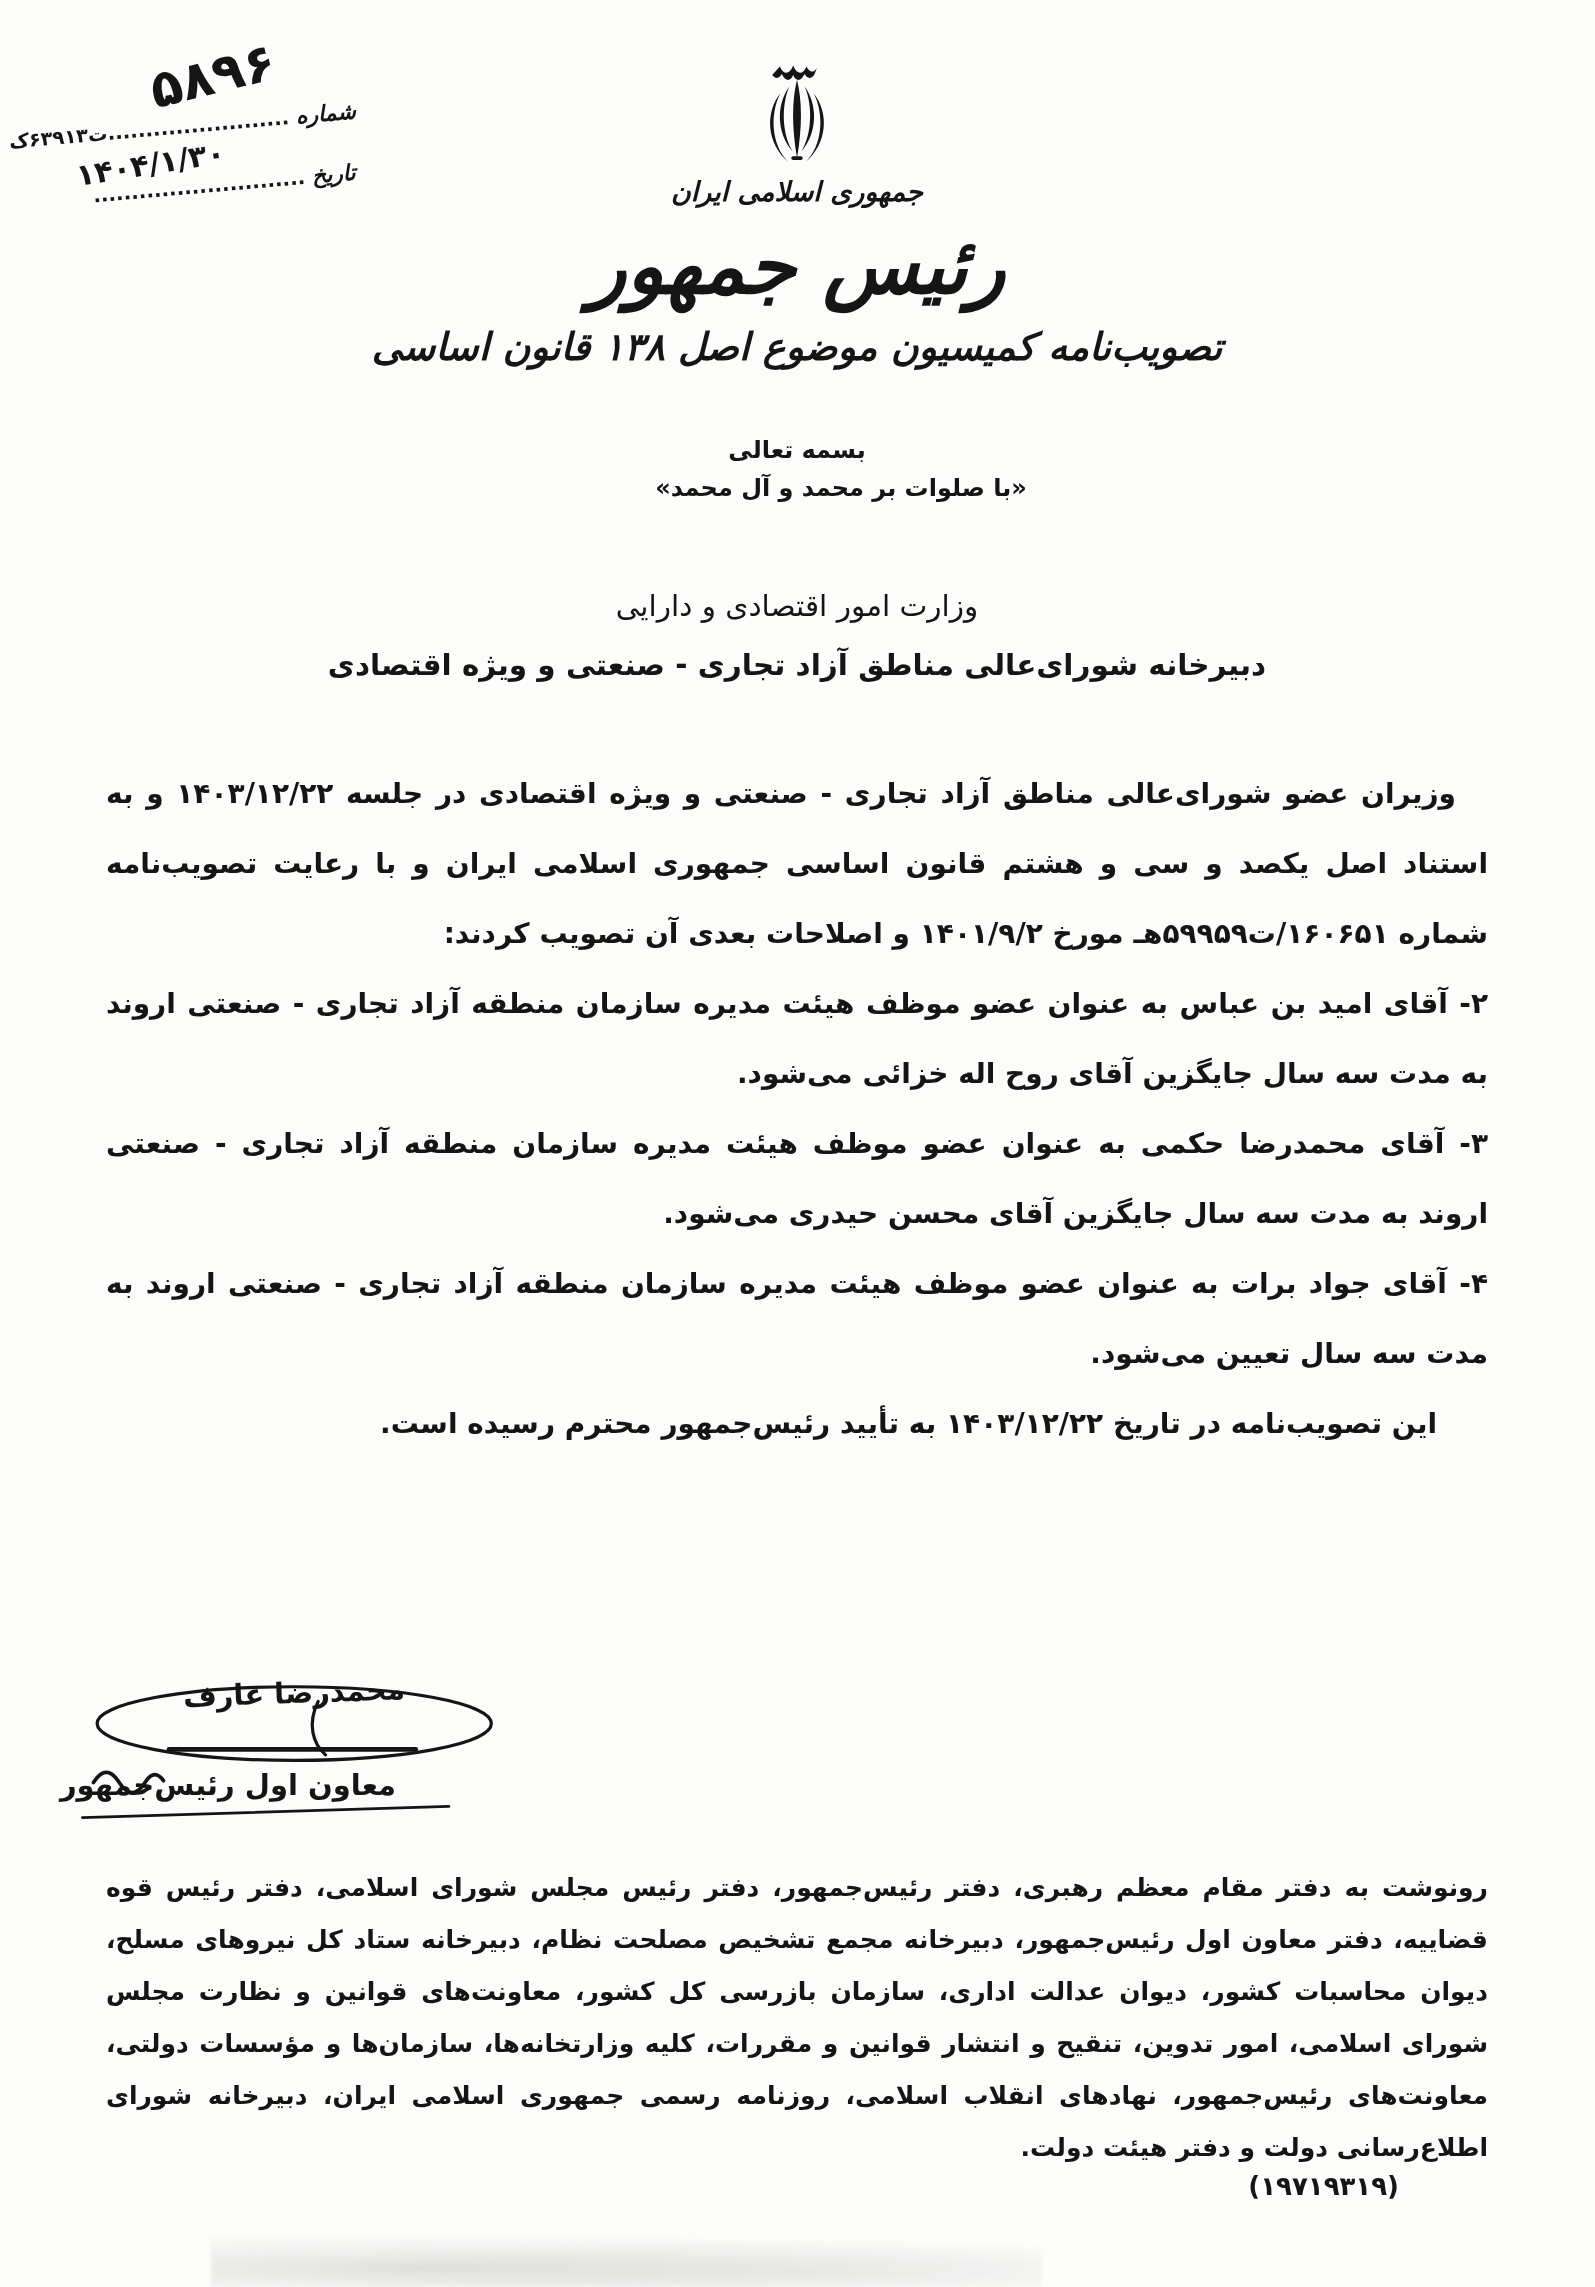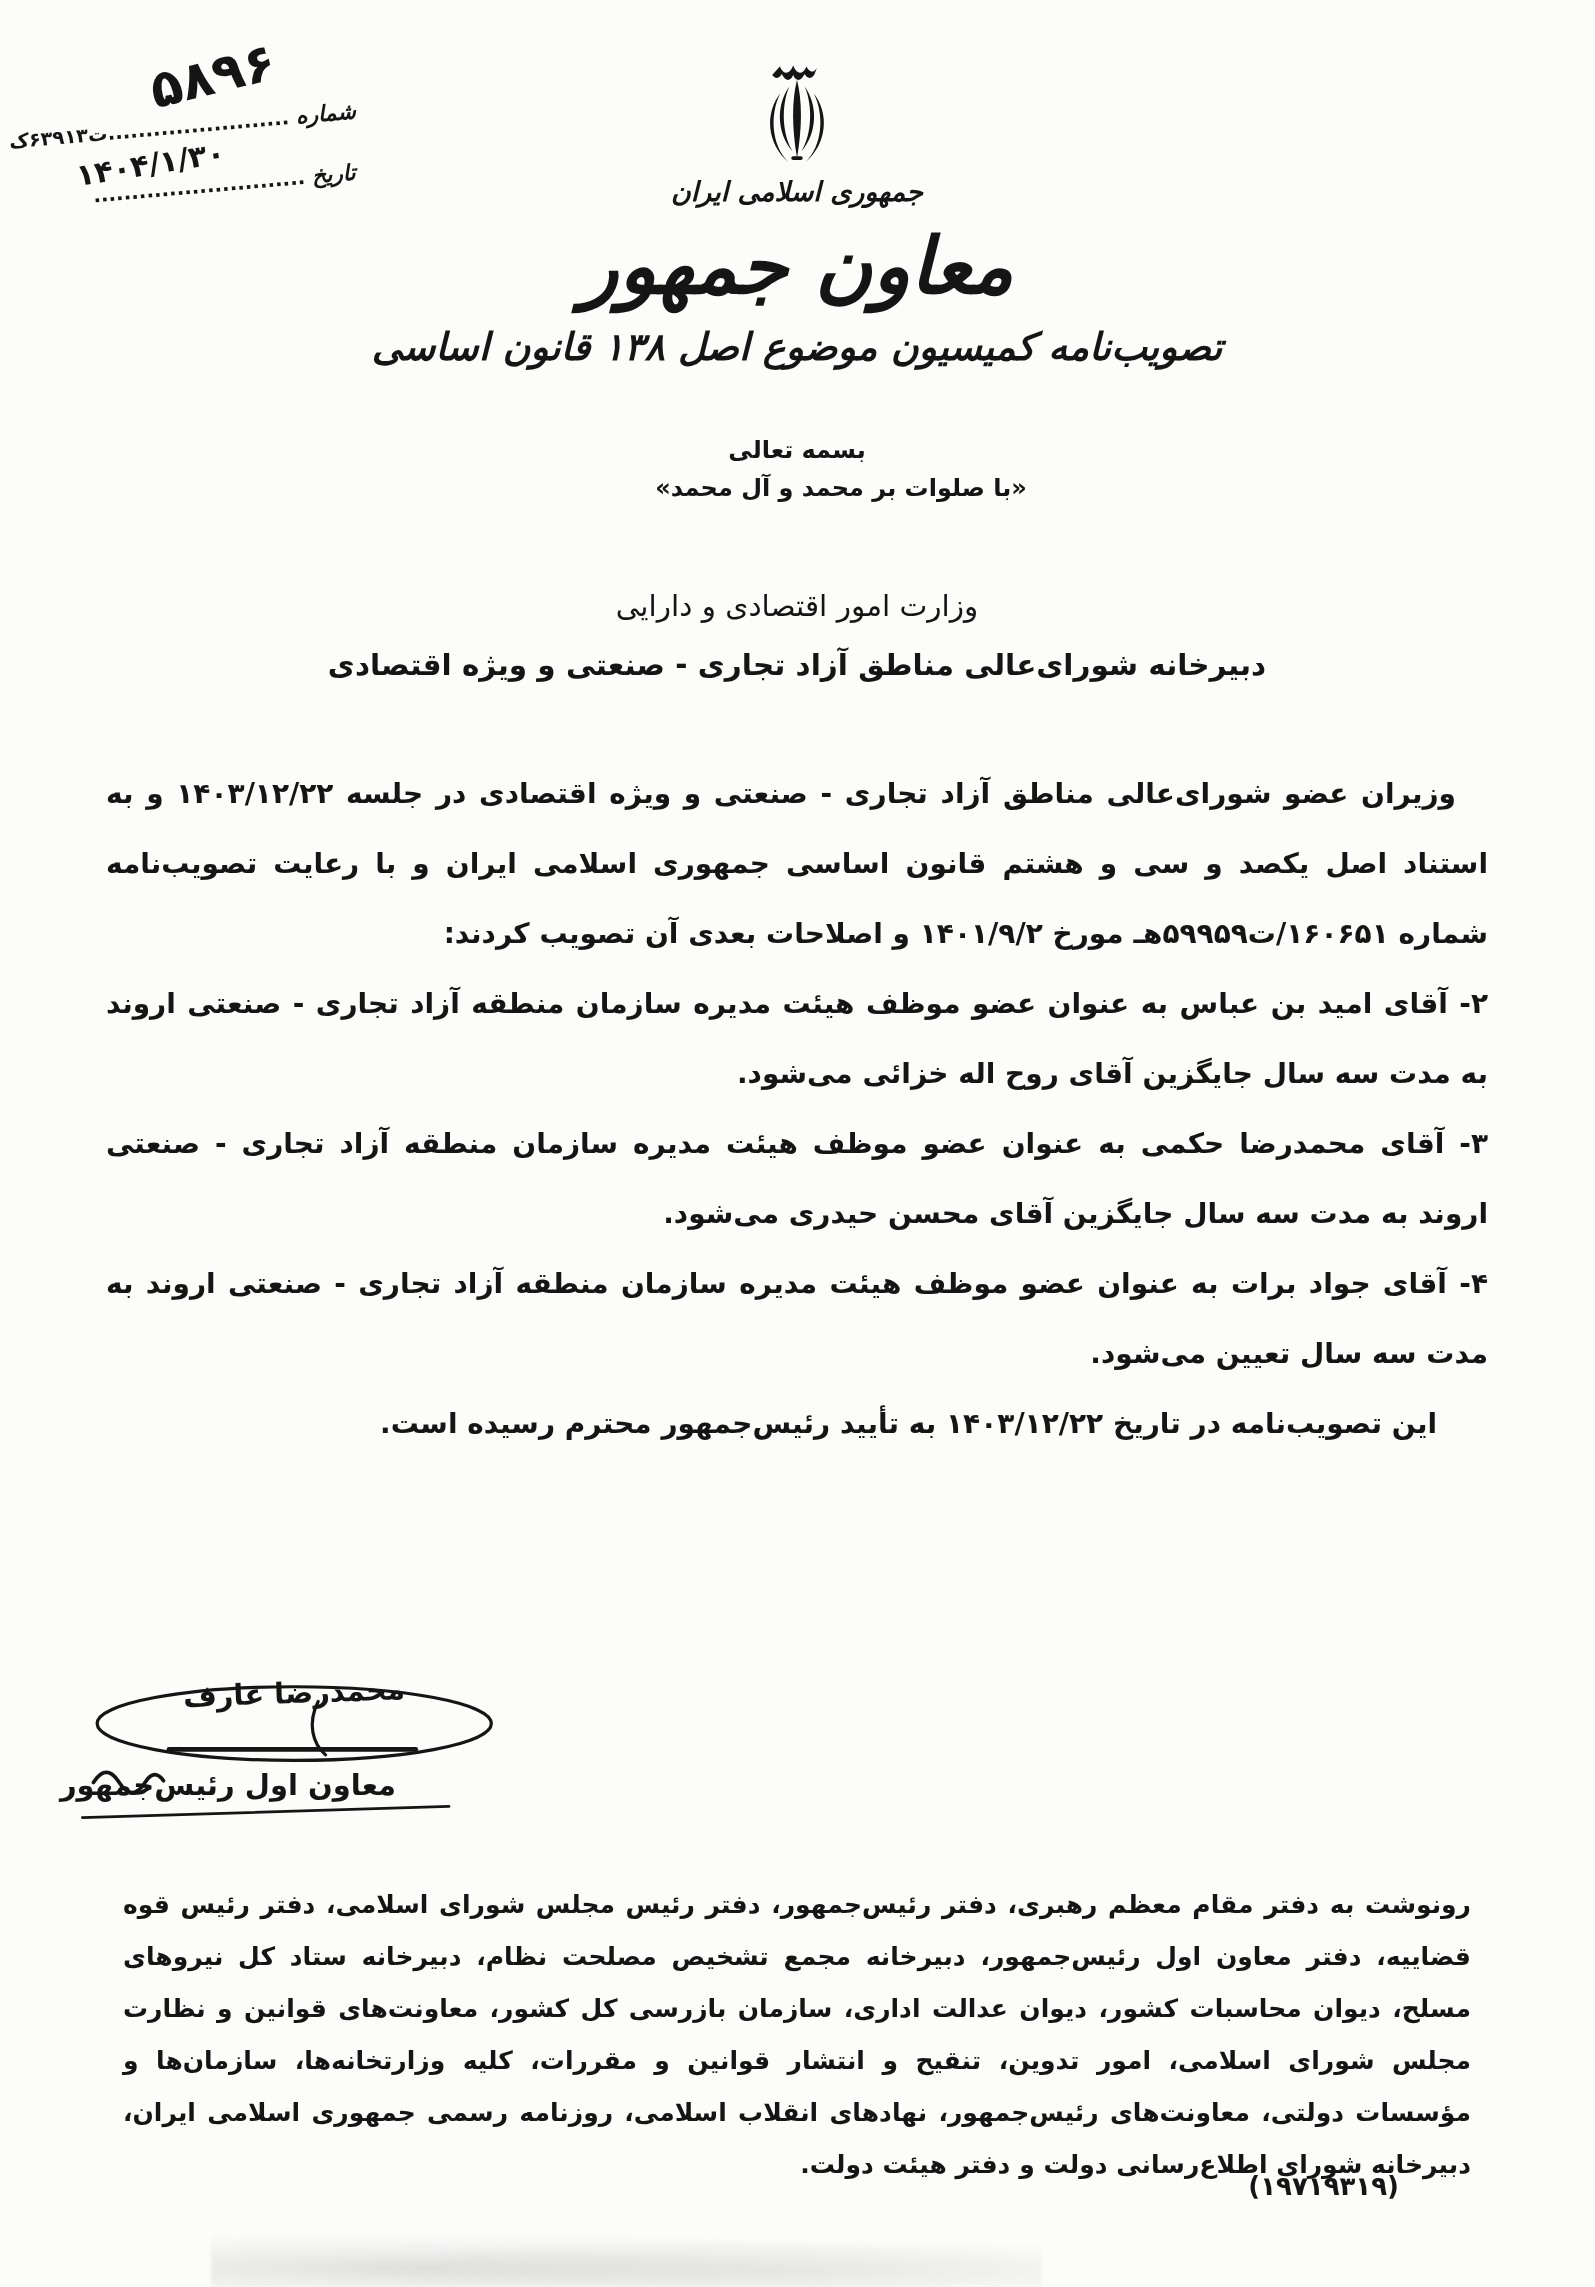--- a/index.html
+++ b/index.html
@@ -56,21 +56,21 @@
   .sig-title {
     position:absolute; right:118px; top:96px; font-size:29px; font-weight:bold;
     white-space:nowrap;
   }
   .sig-svg { position:absolute; left:0; top:0; }
   
   .cc {
     position:absolute; right:107px; left:107px; top:1862px;
     font-size:25px; font-weight:bold; text-align:justify; line-height:52px;
   }
-  .cc p { margin:17px; }
+  .cc p { margin:0; }
   .ref-number {
     position:absolute; right:196px; top:2171px;
     font-size:26px; font-weight:bold;margin-left:33px;
   }
   .smudge {
     position:absolute; left:212px; top:2233px; width:831px; height:54px;
     background:
       radial-gradient(ellipse at 25% 65%, rgba(185,185,182,0.40), rgba(215,215,212,0.22) 45%, transparent 72%),
       radial-gradient(ellipse at 70% 70%, rgba(198,198,195,0.30), transparent 60%);
     filter:blur(1.8px);
@@ -104,21 +104,21 @@
         <g transform="translate(100,0) scale(-1,1)">
           <path d="M42 33 C28 52 28.5 82 45.5 101 C34 83 33.5 52 42 33 Z"></path>
           <path d="M32.5 40 C16 61 18.5 93 41 112 C23.5 95 21 63 32.5 40 Z"></path>
         </g>
         <rect x="44" y="106" width="12" height="4" rx="2"></rect>
       </g>
     </svg>
   </div>
 
   <div class="center-abs country">جمهوری اسلامی ایران</div>
-  <div class="center-abs office">معاون جمهور</div>
+  <div class="center-abs office">رئیس جمهور</div>
   <div class="center-abs doc-type">تصویب‌نامه کمیسیون موضوع اصل ۱۳۸ قانون اساسی</div>
   <div class="center-abs bismillah">بسمه تعالی</div>
   <div class="center-abs salutation">«با صلوات بر محمد و آل محمد»</div>
 
   <div class="center-abs addr1">وزارت امور اقتصادی و دارایی</div>
   <div class="center-abs addr2">دبیرخانه شورای‌عالی مناطق آزاد تجاری - صنعتی و ویژه اقتصادی</div>
 
   <div class="body-text">
     <p class="intro">وزیران عضو شورای‌عالی مناطق آزاد تجاری - صنعتی و ویژه اقتصادی در جلسه ۱۴۰۳/۱۲/۲۲ و به استناد اصل یکصد و سی و هشتم قانون اساسی جمهوری اسلامی ایران و با رعایت تصویب‌نامه شماره ۱۶۰۶۵۱/ت۵۹۹۵۹هـ مورخ ۱۴۰۱/۹/۲ و اصلاحات بعدی آن تصویب کردند:</p>
     <p>۲- آقای امید بن عباس به عنوان عضو موظف هیئت مدیره سازمان منطقه آزاد تجاری - صنعتی اروند به مدت سه سال جایگزین آقای روح اله خزائی می‌شود.</p>

